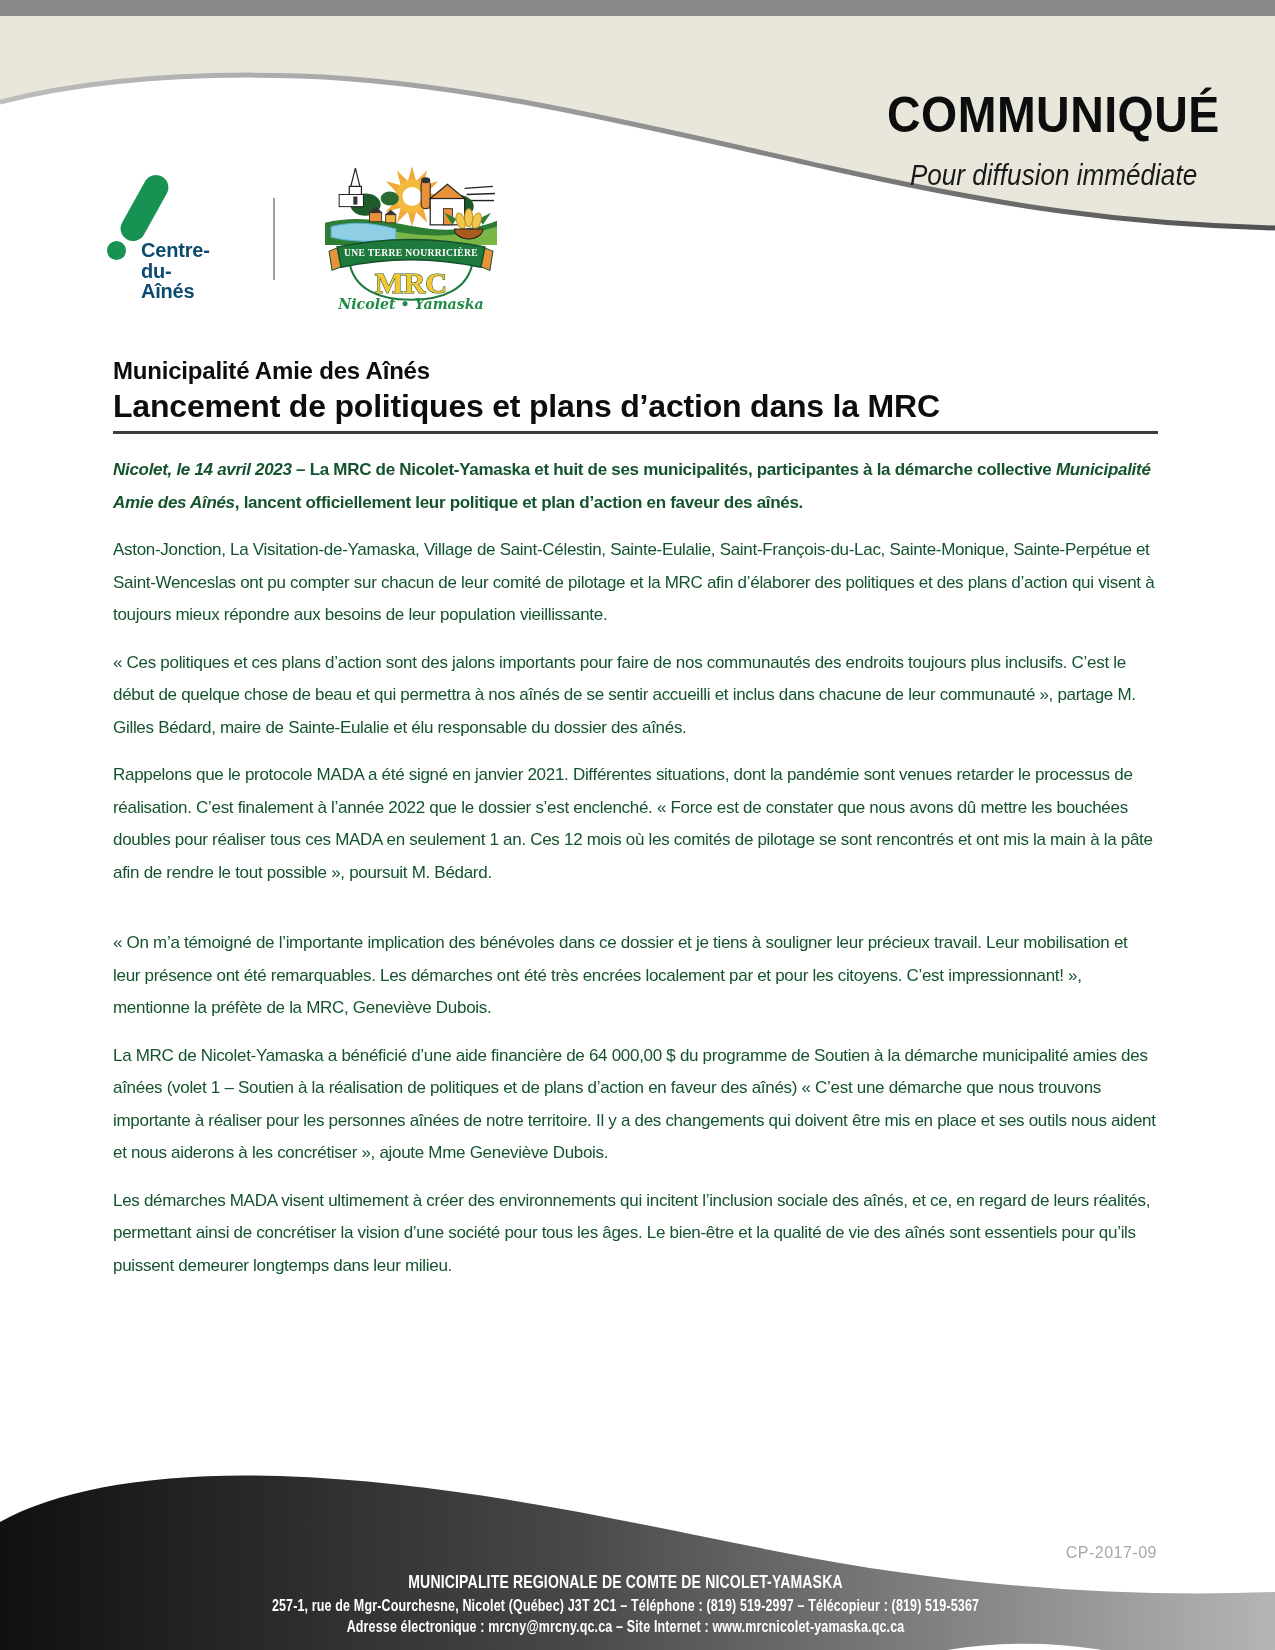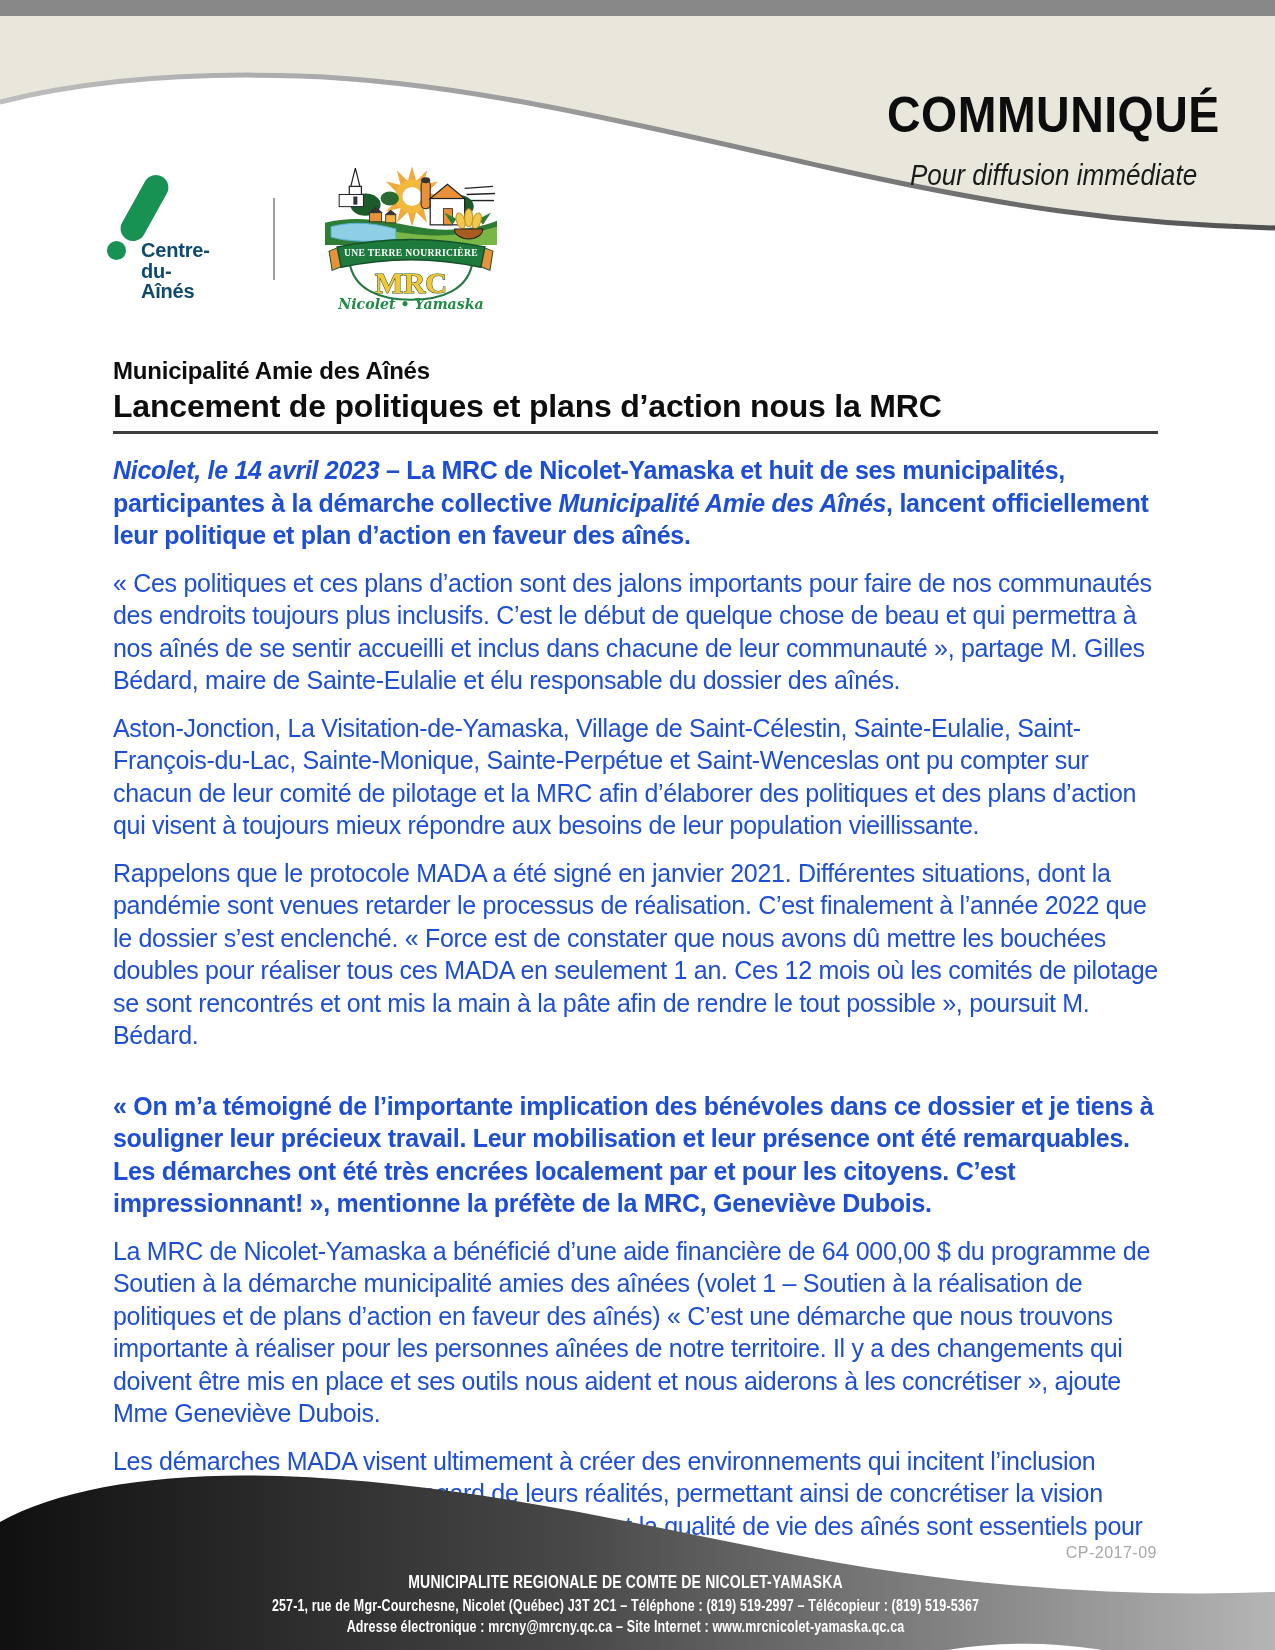--- a/index.html
+++ b/index.html
@@ -43,26 +43,26 @@
   .kicker {
     font-size:24px; font-weight:bold; margin:0; line-height:29px;
     letter-spacing:-0.2px; color:#0d0d0d;
   }
   .doc-title {
     font-size:32px; font-weight:bold; margin:2px 0 0 0; line-height:38px;
     letter-spacing:-0.2px; color:#0d0d0d;
   }
   .title-rule { border:none; border-top:3px solid #3d3d3d; margin:6px 0 20px 0; }
   .content p {
-    font-size:25px; line-height:32.5px; letter-spacing:-0.3px;
-    margin:0 0 15px 0; color:#1d4ed8; text-align:left;
+    font-size:17px; line-height:32.5px; letter-spacing:-0.3px;
+    margin:0 0 15px 0; color:#14532d; text-align:left;
   }
   .content p.lead { font-weight:bold; }
   .content p.lead .it { font-style:italic; }
-  .content p.gap { margin-top:38px;font-weight:bold; }
+  .content p.gap { margin-top:38px; }
 
   
   .footer-wave { position:absolute; left:0; top:1420px; }
   .cp-code {
     position:absolute; right:118px; top:1528px;
     font-size:16px; color:#a8a8a8; letter-spacing:0.5px;
   }
   .footer-text {
     position:absolute; left:0; top:1556px; width:1275px;
     text-align:center; color:#ffffff; transform:translateX(-12px);
@@ -175,27 +175,27 @@
       <polygon points="166,86 156,82 153,101 163,105" fill="#e8923a" stroke="#14502a" stroke-width="1"></polygon>
       <path d="M12,82 C60,72 110,72 158,82 L154,102 C108,92 62,92 16,102 Z" fill="#1e7a3c" stroke="#14502a" stroke-width="1.5"></path>
     </g>
     <text x="85" y="91" text-anchor="middle" font-family="Liberation Serif, serif" font-weight="bold" font-size="9.5" fill="#ffffff" letter-spacing="0.3">UNE TERRE NOURRICIÈRE</text>
     <text x="85" y="127" text-anchor="middle" font-family="Liberation Serif, serif" font-weight="bold" font-size="30" fill="#f3c735" stroke="#1d5426" stroke-width="1" paint-order="stroke">MRC</text>
     <text x="85" y="143" text-anchor="middle" font-family="DejaVu Serif, serif" font-style="italic" font-weight="bold" font-size="14" fill="#1f8b45">Nicolet • Yamaska</text>
   </svg>
 
   <div class="content">
     <h2 class="kicker">Municipalité Amie des Aînés</h2>
-    <h1 class="doc-title">Lancement de politiques et plans d’action nous la MRC</h1>
+    <h1 class="doc-title">Lancement de politiques et plans d’action dans la MRC</h1>
     <hr class="title-rule">
 
     <p class="lead"><span class="it">Nicolet, le 14 avril 2023</span><span> – La MRC de Nicolet-Yamaska et huit de ses municipalités, participantes à la démarche collective </span><span class="it">Municipalité Amie des Aînés</span><span>, lancent officiellement leur politique et plan d’action en faveur des aînés.</span></p>
 
+    <p>Aston-Jonction, La Visitation-de-Yamaska, Village de Saint-Célestin, Sainte-Eulalie, Saint-François-du-Lac, Sainte-Monique, Sainte-Perpétue et Saint-Wenceslas ont pu compter sur chacun de leur comité de pilotage et la MRC afin d’élaborer des politiques et des plans d’action qui visent à toujours mieux répondre aux besoins de leur population vieillissante.</p>
     <p>« Ces politiques et ces plans d’action sont des jalons importants pour faire de nos communautés des endroits toujours plus inclusifs. C’est le début de quelque chose de beau et qui permettra à nos aînés de se sentir accueilli et inclus dans chacune de leur communauté », partage M. Gilles Bédard, maire de Sainte-Eulalie et élu responsable du dossier des aînés.</p>
-    <p>Aston-Jonction, La Visitation-de-Yamaska, Village de Saint-Célestin, Sainte-Eulalie, Saint-François-du-Lac, Sainte-Monique, Sainte-Perpétue et Saint-Wenceslas ont pu compter sur chacun de leur comité de pilotage et la MRC afin d’élaborer des politiques et des plans d’action qui visent à toujours mieux répondre aux besoins de leur population vieillissante.</p>
     <p>Rappelons que le protocole MADA a été signé en janvier 2021. Différentes situations, dont la pandémie sont venues retarder le processus de réalisation. C’est finalement à l’année 2022 que le dossier s’est enclenché. « Force est de constater que nous avons dû mettre les bouchées doubles pour réaliser tous ces MADA en seulement 1 an. Ces 12 mois où les comités de pilotage se sont rencontrés et ont mis la main à la pâte afin de rendre le tout possible », poursuit M. Bédard.</p>
     <p class="gap">« On m’a témoigné de l’importante implication des bénévoles dans ce dossier et je tiens à souligner leur précieux travail. Leur mobilisation et leur présence ont été remarquables. Les démarches ont été très encrées localement par et pour les citoyens. C’est impressionnant! », mentionne la préfète de la MRC, Geneviève Dubois.</p>
     <p>La MRC de Nicolet-Yamaska a bénéficié d’une aide financière de 64 000,00 $ du programme de Soutien à la démarche municipalité amies des aînées (volet 1 – Soutien à la réalisation de politiques et de plans d’action en faveur des aînés) « C’est une démarche que nous trouvons importante à réaliser pour les personnes aînées de notre territoire. Il y a des changements qui doivent être mis en place et ses outils nous aident et nous aiderons à les concrétiser », ajoute Mme Geneviève Dubois.</p>
     <p>Les démarches MADA visent ultimement à créer des environnements qui incitent l’inclusion sociale des aînés, et ce, en regard de leurs réalités, permettant ainsi de concrétiser la vision d’une société pour tous les âges. Le bien-être et la qualité de vie des aînés sont essentiels pour qu’ils puissent demeurer longtemps dans leur milieu.</p>
   </div>
 
   <svg class="footer-wave" width="1275" height="230" viewBox="0 0 1275 230">
     <defs>
       <linearGradient id="footGrad" x1="0" y1="0" x2="1" y2="0">
         <stop offset="0" stop-color="#101010"></stop>

